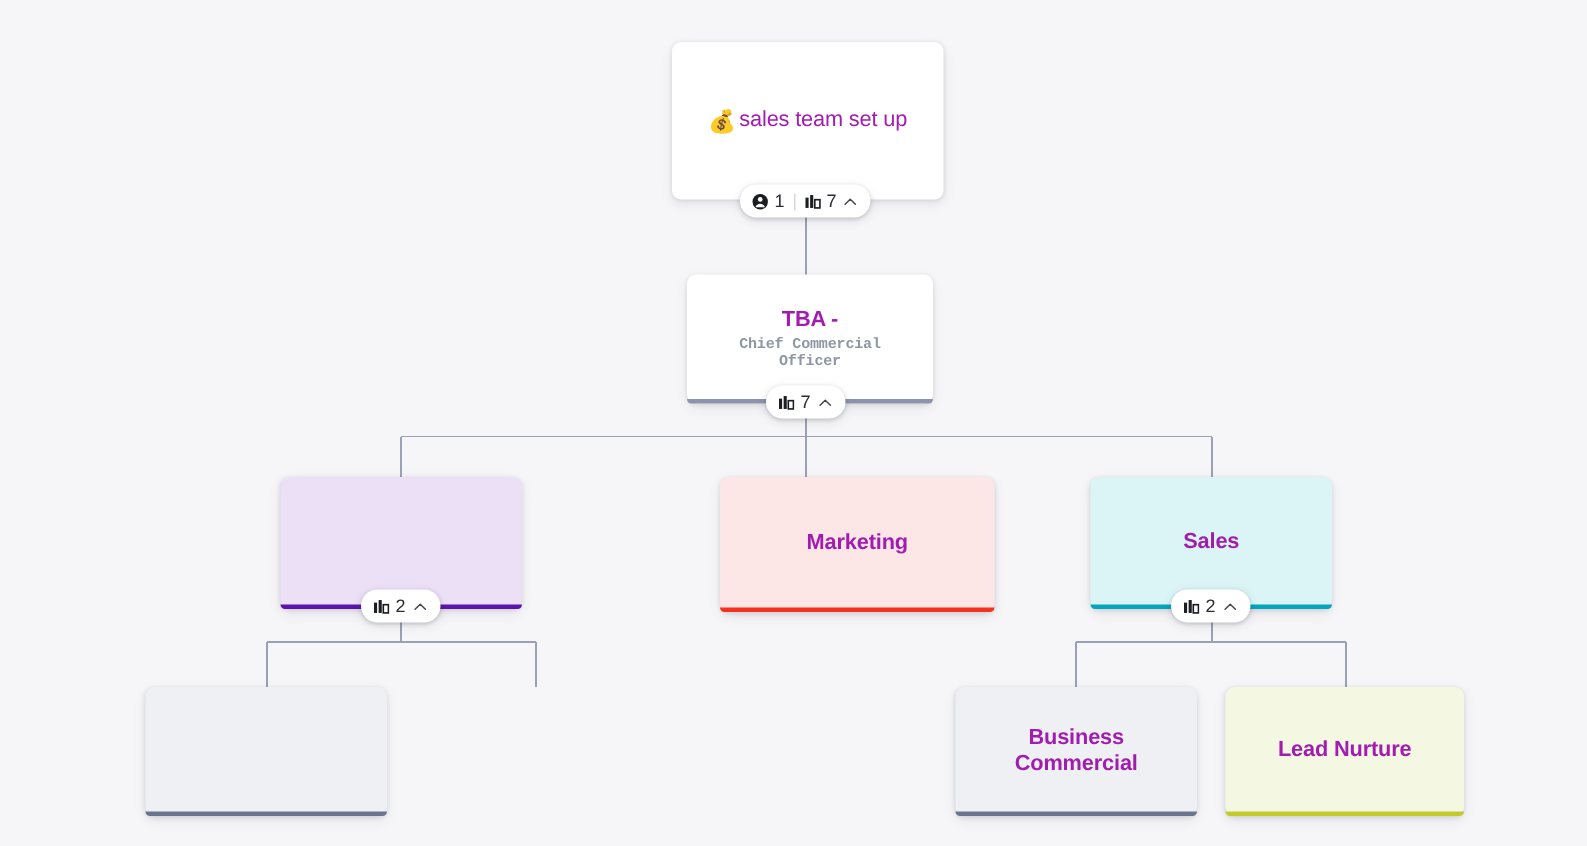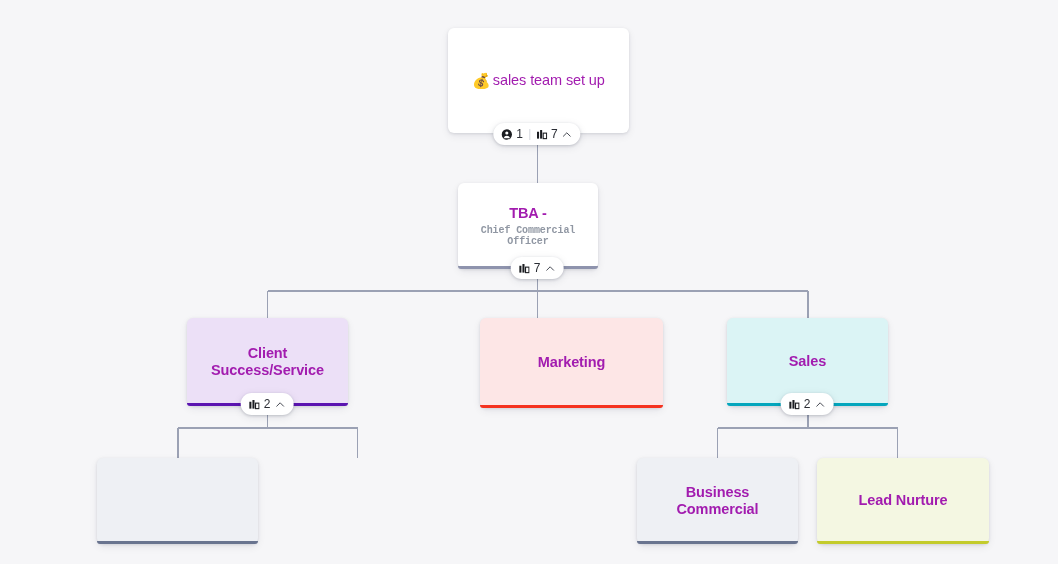--- a/index.html
+++ b/index.html
@@ -169,21 +169,21 @@
         </svg>
     </span>
     <span class="badge-count">7</span>
     <span class="badge-icon">
       <svg width="11" height="11" viewBox="0 0 16 16">
           <path d="M3 10.5 L8 5.5 L13 10.5" stroke="#40444d" stroke-width="1.4" fill="none" stroke-linecap="round" stroke-linejoin="round"></path>
         </svg>
     </span>
   </div>
 
-  <div class="node" style="left:458px; top:183px; width:140px; height:86px; background:#ffffff;align-items:center;">
+  <div class="node" style="left:458px; top:183px; width:164px; height:86px; background:#ffffff;align-items:center;">
     <div class="node-title bold">TBA -</div>
     <div class="node-subtitle">Chief Commercial Officer</div>
     <div class="node-accent" style="background:#8e93ad;"></div>
   </div>
   <div class="badge" style="left:537px; top:257px;">
     <span class="badge-icon">
       <svg width="11" height="11" viewBox="0 0 16 16">
           <rect x="1" y="4" width="3" height="10" fill="#1b1d21"></rect>
           <rect x="5.5" y="1.5" width="3" height="12.5" fill="#1b1d21"></rect>
           <rect x="10" y="6" width="5" height="8" fill="none" stroke="#1b1d21" stroke-width="1.6"></rect>
@@ -191,21 +191,20 @@
     </span>
     <span class="badge-count">7</span>
     <span class="badge-icon">
       <svg width="11" height="11" viewBox="0 0 16 16">
           <path d="M3 10.5 L8 5.5 L13 10.5" stroke="#40444d" stroke-width="1.4" fill="none" stroke-linecap="round" stroke-linejoin="round"></path>
         </svg>
     </span>
   </div>
 
   <div class="node" style="left:187px; top:318px; width:161px; height:88px; background:#ece0f7;">
-    <div class="node-title bold">Client Success/Service</div>
     <div class="node-accent" style="background:#5b14b0;"></div>
   </div>
   <div class="badge" style="left:267px; top:393px;">
     <span class="badge-icon">
       <svg width="11" height="11" viewBox="0 0 16 16">
           <rect x="1" y="4" width="3" height="10" fill="#1b1d21"></rect>
           <rect x="5.5" y="1.5" width="3" height="12.5" fill="#1b1d21"></rect>
           <rect x="10" y="6" width="5" height="8" fill="none" stroke="#1b1d21" stroke-width="1.6"></rect>
         </svg>
     </span>
@@ -245,18 +244,18 @@
   <div class="node" style="left:97px; top:458px; width:161px; height:86px; background:#eef0f4;">
     <div class="node-accent" style="background:#69748f;"></div>
   </div>
 
 
   <div class="node" style="left:637px; top:458px; width:161px; height:86px; background:#eef0f4;">
     <div class="node-title bold">Business Commercial</div>
     <div class="node-accent" style="background:#69748f;"></div>
   </div>
 
-  <div class="node" style="left:817px; top:458px; width:172px; height:86px; background:#f4f7e2;justify-content:center;">
+  <div class="node" style="left:817px; top:458px; width:159px; height:86px; background:#f4f7e2;justify-content:center;">
     <div class="node-title bold">Lead Nurture</div>
     <div class="node-accent" style="background:#c3cb2c;"></div>
   </div>
 
 </div>
 
 </body></html>

